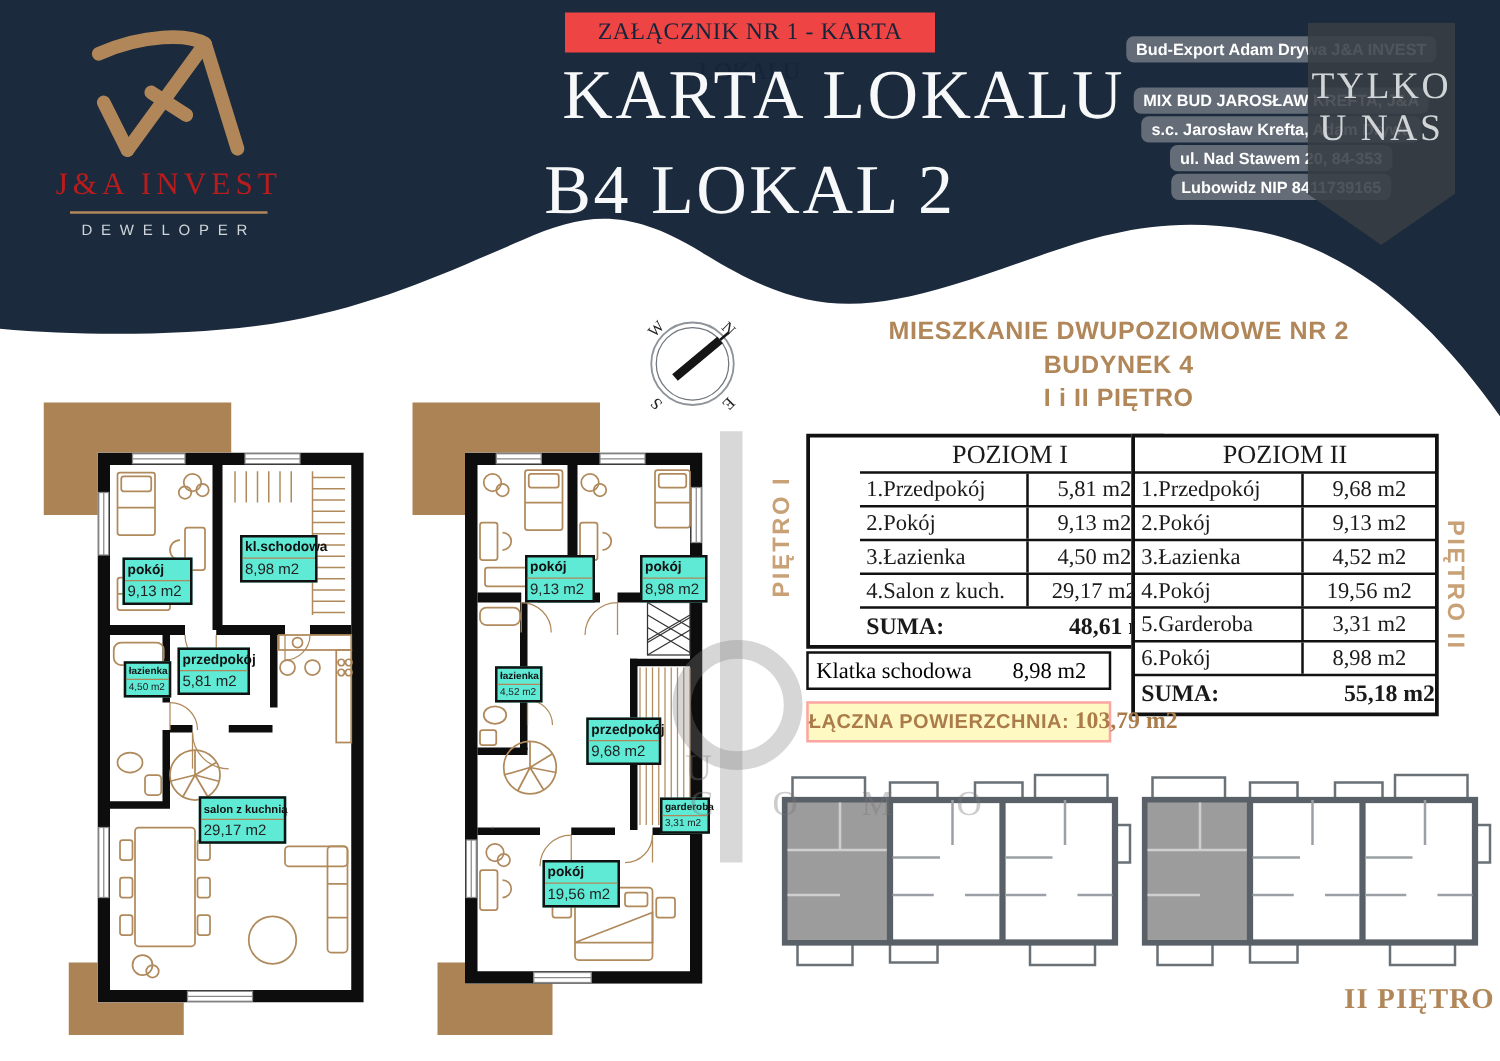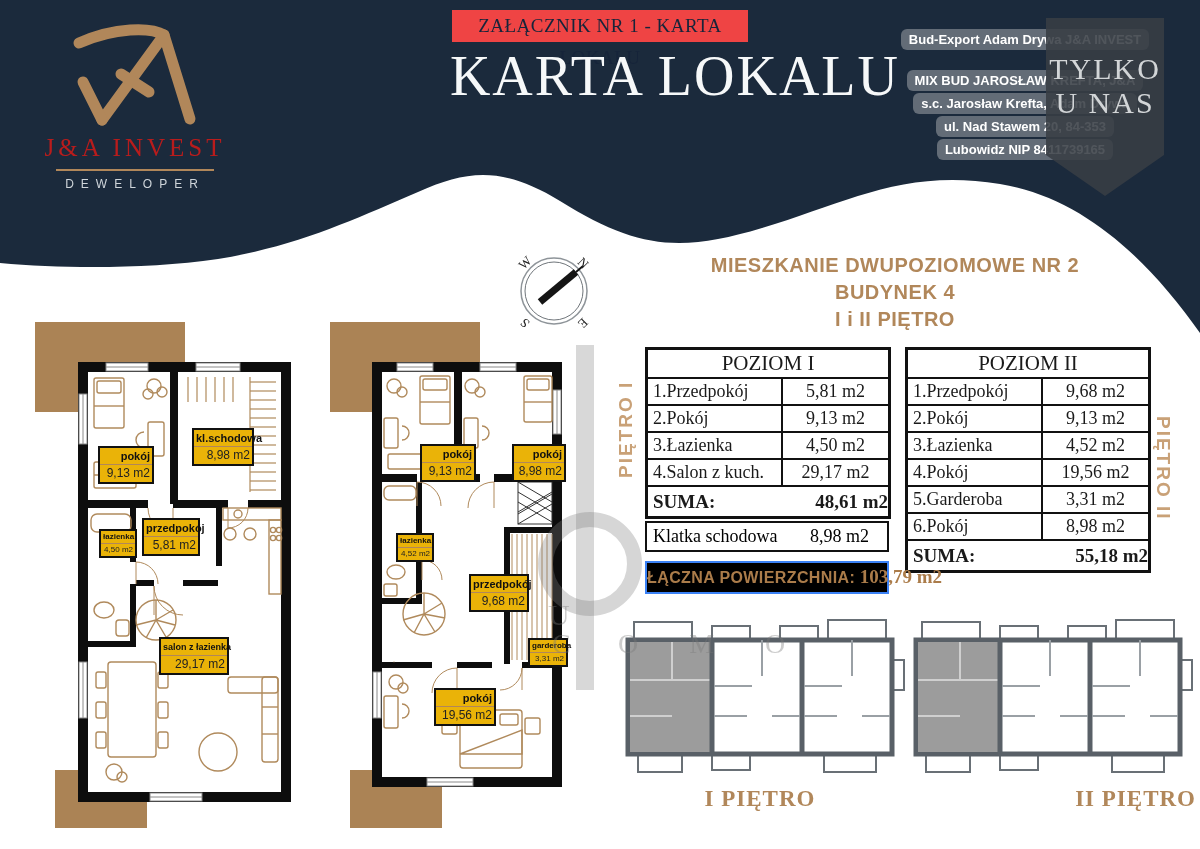--- a/index.html
+++ b/index.html
@@ -54,33 +54,33 @@
   .at-name{flex:0 0 128px;border-right:2px solid #111;padding-left:5px;white-space:nowrap;}
   .at-area{flex:1;text-align:center;}
   .at-suma{display:flex;font-weight:bold;font-size:19px;line-height:29px;}
   .at-suma .s-label{flex:0 0 128px;padding-left:5px;}
   .at-suma .s-value{flex:1;text-align:right;}
 
   .wide-box{position:absolute;left:645px;width:240px;background:#fff;border:2px solid #111;
             display:flex;font-family:"Liberation Serif",serif;font-size:18px;line-height:27px;z-index:4;}
   .wide-box .wb-name{flex:1;padding-left:6px;}
   .wide-box .wb-area{flex:0 0 95px;text-align:center;}
-  .total-box{position:absolute;left:645px;width:240px;background:#000000;border:2px solid #3b82f6;
+  .total-box{position:absolute;left:645px;width:240px;background:#fef9c3;border:2px solid #fca5a5;
              text-align:center;font-weight:bold;color:#ab7c4a;line-height:28px;z-index:4;white-space:nowrap;}
   .total-box .tl{font-size:16px;letter-spacing:.4px;}
   .total-box .tv{font-size:19px;font-family:"Liberation Serif",serif;}
 
   .vlabel{position:absolute;color:#c9a177;font-weight:bold;font-size:19px;letter-spacing:2px;
           writing-mode:vertical-rl;z-index:3;text-align:center;}
   .vlabel.flip{transform:rotate(180deg);}
 
   
   .tan{position:absolute;background:#ab8355;z-index:1;}
   .plan{position:absolute;background:#fff;z-index:2;}
-  .room-label{position:absolute;background:#eab308;border:2px solid #111;text-align:right;z-index:5;}
+  .room-label{position:absolute;background:#5eead4;border:2px solid #111;text-align:left;z-index:5;}
   .rl-name{display:block;font-weight:bold;font-size:11px;line-height:14px;padding:1px 2px;
            border-bottom:1px solid #b1875a;color:#111;white-space:nowrap;}
   .rl-area{display:block;font-size:12px;line-height:15px;padding:1px 2px;color:#222;white-space:nowrap;}
   .room-label.sm .rl-name{font-size:8px;line-height:10px;}
   .room-label.sm .rl-area{font-size:8px;line-height:10px;}
 
   
   .mini{position:absolute;z-index:2;}
   .mini-label{position:absolute;width:296px;text-align:center;color:#b1875a;font-weight:bold;
               font-family:"Liberation Serif",serif;font-size:23px;letter-spacing:1px;z-index:3;}
@@ -117,20 +117,21 @@
         <path d="M52 52 L80 70"></path>
       </g>
     </svg>
     <span class="logo-brand">J&amp;A INVEST</span>
     <span class="logo-line"></span>
     <span class="logo-sub">DEWELOPER</span>
   </div>
 
   <div class="badge">ZAŁĄCZNIK NR 1 - KARTA LOKALU</div>
   <div class="title1">KARTA LOKALU</div>
+  <div class="title2">B4 LOKAL 2</div>
 
   <div class="company">
     <span class="pill">Bud-Export Adam Drywa J&amp;A INVEST</span><br>
     <br>
     <span class="pill">MIX BUD JAROSŁAW KREFTA, J&amp;A</span><br>
     <span class="pill">s.c. Jarosław Krefta, Adam Drywa</span><br>
     <span class="pill">ul. Nad Stawem 20, 84-353</span><br>
     <span class="pill">Lubowidz NIP 8411739165</span>
   </div>
 
@@ -149,21 +150,21 @@
     <circle cx="40" cy="43" r="33" fill="none" stroke="#8e9499" stroke-width="1.5"></circle>
     <circle cx="40" cy="43" r="29" fill="none" stroke="#6f757a" stroke-width="1"></circle>
     <line x1="26" y1="54" x2="62" y2="24" stroke="#151515" stroke-width="7"></line>
     <line x1="62" y1="24" x2="69" y2="18" stroke="#151515" stroke-width="2"></line>
     <text x="14" y="18" font-size="13" font-family="Liberation Serif,serif" fill="#222" text-anchor="middle" transform="rotate(-45 14 18)">W</text>
     <text x="66" y="18" font-size="13" font-family="Liberation Serif,serif" fill="#222" text-anchor="middle" transform="rotate(45 66 18)">N</text>
     <text x="14" y="72" font-size="13" font-family="Liberation Serif,serif" fill="#222" text-anchor="middle" transform="rotate(-135 14 72)">S</text>
     <text x="66" y="72" font-size="13" font-family="Liberation Serif,serif" fill="#222" text-anchor="middle" transform="rotate(135 66 72)">E</text>
   </svg>
 
-  <div class="area-table" style="left:645px;top:347px;">
+  <div class="area-table" style="left:645px;top:347px;padding-left:40px;">
     <div class="at-header">POZIOM I</div>
     <div class="at-row">
       <span class="at-name">1.Przedpokój</span>
       <span class="at-area">5,81 m2</span>
       </div>
     <div class="at-row">
       <span class="at-name">2.Pokój</span>
       <span class="at-area">9,13 m2</span>
       </div>
     <div class="at-row">
@@ -345,21 +346,21 @@
     </div>
   <div class="room-label sm" style="left:99px;top:529px;width:34px;">
     <span class="rl-name">łazienka</span>
     <span class="rl-area">4,50 m2</span>
     </div>
   <div class="room-label" style="left:142px;top:518px;width:54px;">
     <span class="rl-name">przedpokój</span>
     <span class="rl-area">5,81 m2</span>
     </div>
   <div class="room-label" style="left:159px;top:637px;width:66px;">
-    <span class="rl-name" style="font-size:9px;">salon z łazienka</span>
+    <span class="rl-name" style="font-size:9px;">salon z kuchnią</span>
     <span class="rl-area">29,17 m2</span>
     </div>
 
   <div class="plan" style="left:372px;top:362px;width:190px;height:425px;">
     <svg width="190" height="425" viewBox="0 0 190 425">
       <rect x="5" y="5" width="180" height="415" fill="#fff" stroke="#0d0d0d" stroke-width="10"></rect>
 
       <g stroke="#8a8a8a" stroke-width="1">
         <rect x="25" y="1" width="36" height="8" fill="#fff"></rect>
           <line x1="25" y1="5" x2="61" y2="5"></line>
@@ -515,21 +516,20 @@
       <line x1="102" y1="70" x2="140" y2="70"></line>
         <line x1="150" y1="24" x2="150" y2="60"></line>
       <line x1="102" y1="100" x2="135" y2="100"></line>
         <line x1="160" y1="100" x2="188" y2="100"></line>
       <line x1="192" y1="70" x2="230" y2="70"></line>
         <line x1="240" y1="24" x2="240" y2="60"></line>
       <line x1="192" y1="100" x2="225" y2="100"></line>
         <line x1="250" y1="100" x2="278" y2="100"></line>
     </g>
   </svg>
-  <div class="mini-label" style="left:612px;top:786px;">I PIĘTRO</div>
 
   <svg class="mini" style="left:900px;top:616px;" width="296" height="162" viewBox="0 0 296 162">
     <g stroke="#697076" stroke-width="2" fill="#fff">
       <rect x="22" y="6" width="58" height="22"></rect>
         <rect x="100" y="10" width="38" height="16"></rect>
       <rect x="168" y="10" width="38" height="16"></rect>
         <rect x="216" y="4" width="58" height="24"></rect>
       <rect x="276" y="44" width="16" height="30"></rect>
         <rect x="26" y="136" width="44" height="20"></rect>
       <rect x="100" y="138" width="38" height="16"></rect>

